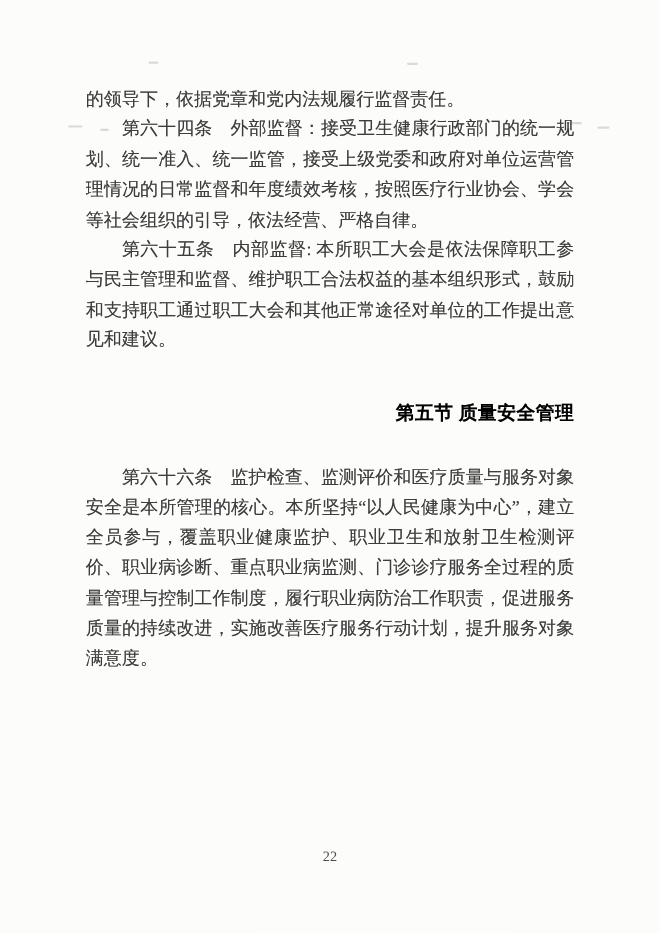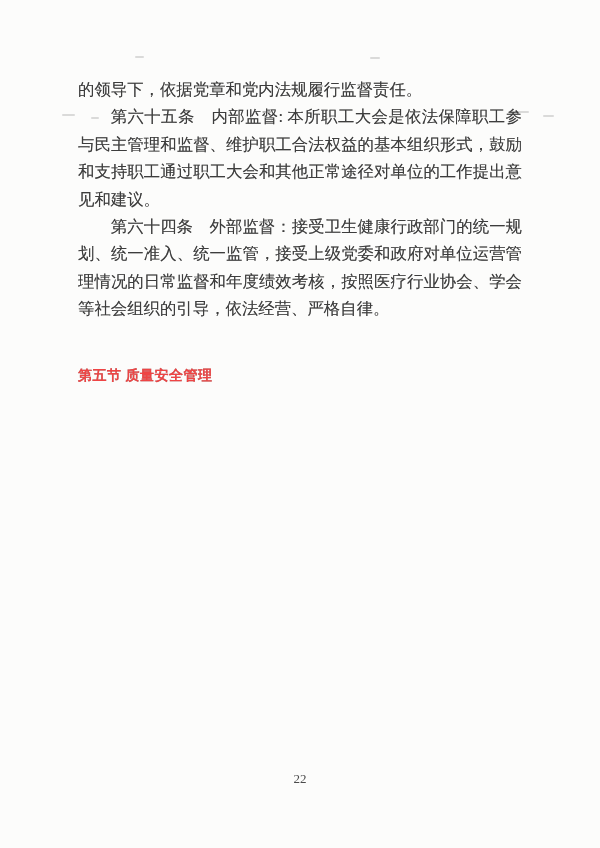--- a/index.html
+++ b/index.html
@@ -27,26 +27,26 @@
     text-shadow: 0 0 0.6px rgba(70,70,70,0.55);
   }
   .content p {
     margin: 0;
     text-indent: 2em;
   }
   .content p.no-indent {
     text-indent: 0;
   }
   .section-heading {
-    font-size: 14px;
+    font-size: 17px;
     font-weight: bold;
-    text-align: left;
+    text-align: right;
     text-indent: 0 !important;
     letter-spacing: 0.5px;
-    color: #ef4444;
+    color: #000000;
     margin: 39px 0 31px 0 !important;
   }
   .page-number {
     position: absolute;
     left: 0;
     top: 771px;
     width: 600px;
     text-align: center;
     font-size: 13px;
     color: #4a4a4a;
@@ -71,21 +71,22 @@
 
   <span class="artifact a1"></span>
   <span class="artifact a2"></span>
   <span class="artifact a3"></span>
   <span class="artifact a4"></span>
   <span class="artifact a5"></span>
   <span class="artifact a6"></span>
 
   <div class="content">
     <p class="no-indent">的领导下，依据党章和党内法规履行监督责任。</p>
+    <p>第六十四条　外部监督：接受卫生健康行政部门的统一规划、统一准入、统一监管，接受上级党委和政府对单位运营管理情况的日常监督和年度绩效考核，按照医疗行业协会、学会等社会组织的引导，依法经营、严格自律。</p>
     <p>第六十五条　内部监督: 本所职工大会是依法保障职工参与民主管理和监督、维护职工合法权益的基本组织形式，鼓励和支持职工通过职工大会和其他正常途径对单位的工作提出意见和建议。</p>
-    <p>第六十四条　外部监督：接受卫生健康行政部门的统一规划、统一准入、统一监管，接受上级党委和政府对单位运营管理情况的日常监督和年度绩效考核，按照医疗行业协会、学会等社会组织的引导，依法经营、严格自律。</p>
 
     <p class="section-heading">第五节 质量安全管理</p>
 
+    <p>第六十六条　监护检查、监测评价和医疗质量与服务对象安全是本所管理的核心。本所坚持“以人民健康为中心”，建立全员参与，覆盖职业健康监护、职业卫生和放射卫生检测评价、职业病诊断、重点职业病监测、门诊诊疗服务全过程的质量管理与控制工作制度，履行职业病防治工作职责，促进服务质量的持续改进，实施改善医疗服务行动计划，提升服务对象满意度。</p>
   </div>
 
   <div class="page-number">22</div>
 </div>
 
 </body></html>

